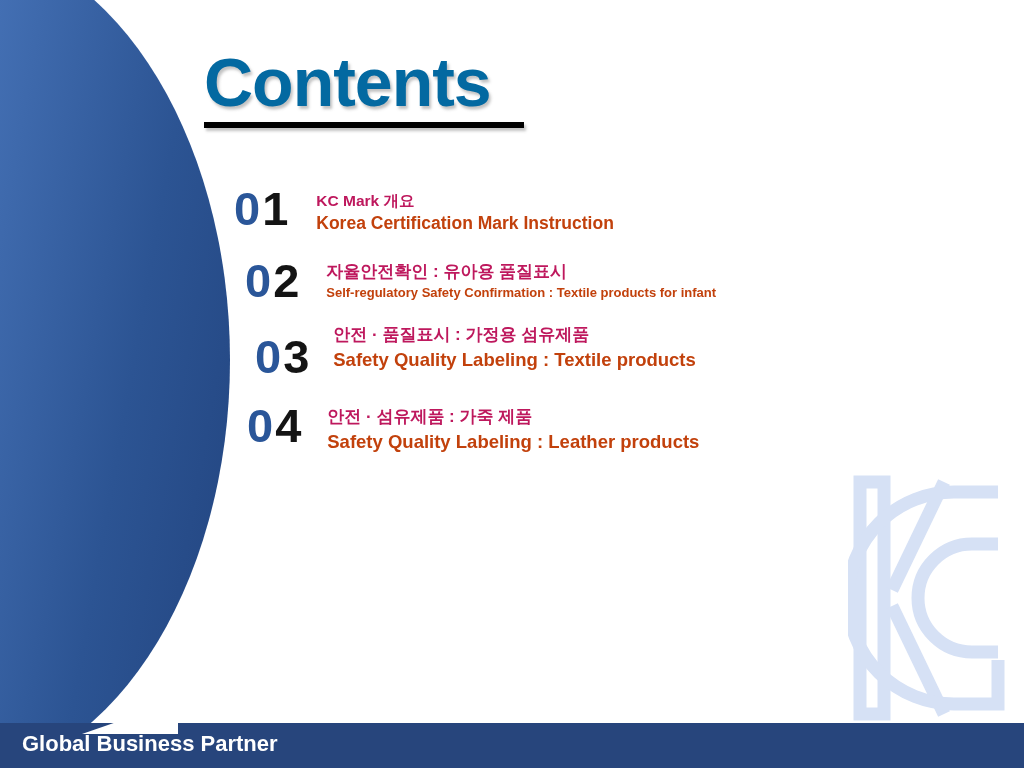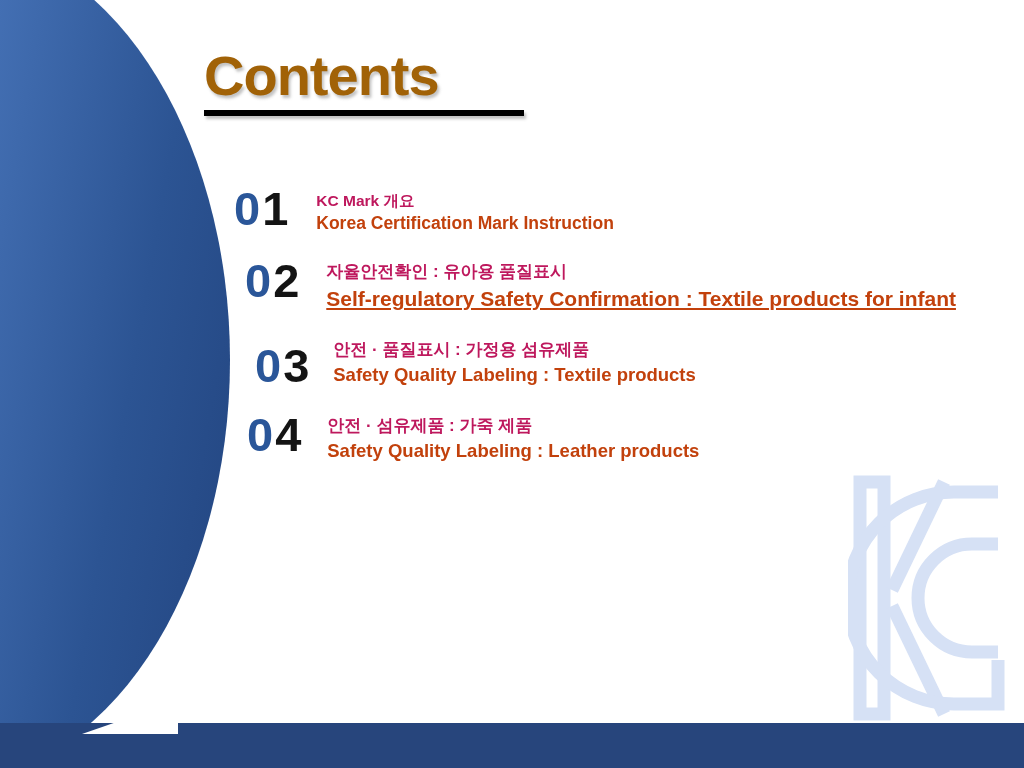--- a/index.html
+++ b/index.html
@@ -40,24 +40,24 @@
   }
 
   
   .title-block {
     position: absolute;
     left: 204px;
     top: 48px;
   }
   .slide-title {
     margin: 0;
-    font-size: 56px;
+    font-size: 68px;
     font-weight: bold;
     letter-spacing: -1px;
-    color: #a16207;
+    color: #0369a1;
     line-height: 1;
     text-shadow: 2px 3px 3px rgba(120,120,120,0.45);
   }
   .title-rule {
     margin-top: 6px;
     width: 320px;
     height: 6px;
     background: #000000;
     box-shadow: 2px 3px 3px rgba(120,120,120,0.45);
   }
@@ -105,25 +105,25 @@
   .item-01 { margin-left: 222px; }
   .item-01 .item-number { font-size: 47px; margin-top: 2px; }
   .item-01 .item-text { margin-left: 26px; margin-top: 8px; }
   .item-01 .item-title { font-size: 15.5px; }
   .item-01 .item-subtitle { font-size: 17.5px; margin-top: 2px; }
 
   .item-02 { margin-left: 233px; margin-top: 12px; }
   .item-02 .item-number { font-size: 47px; margin-top: 2px; }
   .item-02 .item-text { margin-left: 25px; margin-top: 6px; }
   .item-02 .item-title { font-size: 17px; }
-  .item-02 .item-subtitle { font-size: 21px; margin-top: 3px; text-decoration: underline; }
+  .item-02 .item-subtitle { font-size: 13px; margin-top: 3px; }
 
   .item-03 { margin-left: 243px; margin-top: 10px; }
   .item-03 .item-number { font-size: 47px; margin-top: 9px; }
-  .item-03 .item-text { margin-left: 22px; margin-top: 6px; }
+  .item-03 .item-text { margin-left: 22px; margin-top: 0; }
   .item-03 .item-title { font-size: 17px; }
   .item-03 .item-subtitle { font-size: 18.5px; margin-top: 3px; }
 
   .item-04 { margin-left: 235px; margin-top: 10px; }
   .item-04 .item-number { font-size: 47px; margin-top: 2px; }
   .item-04 .item-text { margin-left: 24px; margin-top: 6px; }
   .item-04 .item-title { font-size: 17px; }
   .item-04 .item-subtitle { font-size: 18.5px; margin-top: 3px; }
 
   
@@ -218,15 +218,16 @@
       <div class="item-text">
         <div class="item-title">안전 · 섬유제품 : 가죽 제품</div>
         <div class="item-subtitle">Safety Quality Labeling  : Leather products</div>
       </div>
     </div>
 
   </div>
 
   <div class="footer-bar">
     <div class="footer-notch"></div>
+    <div class="footer-text">Global Business Partner</div>
   </div>
 
 </div>
 
 </body></html>

